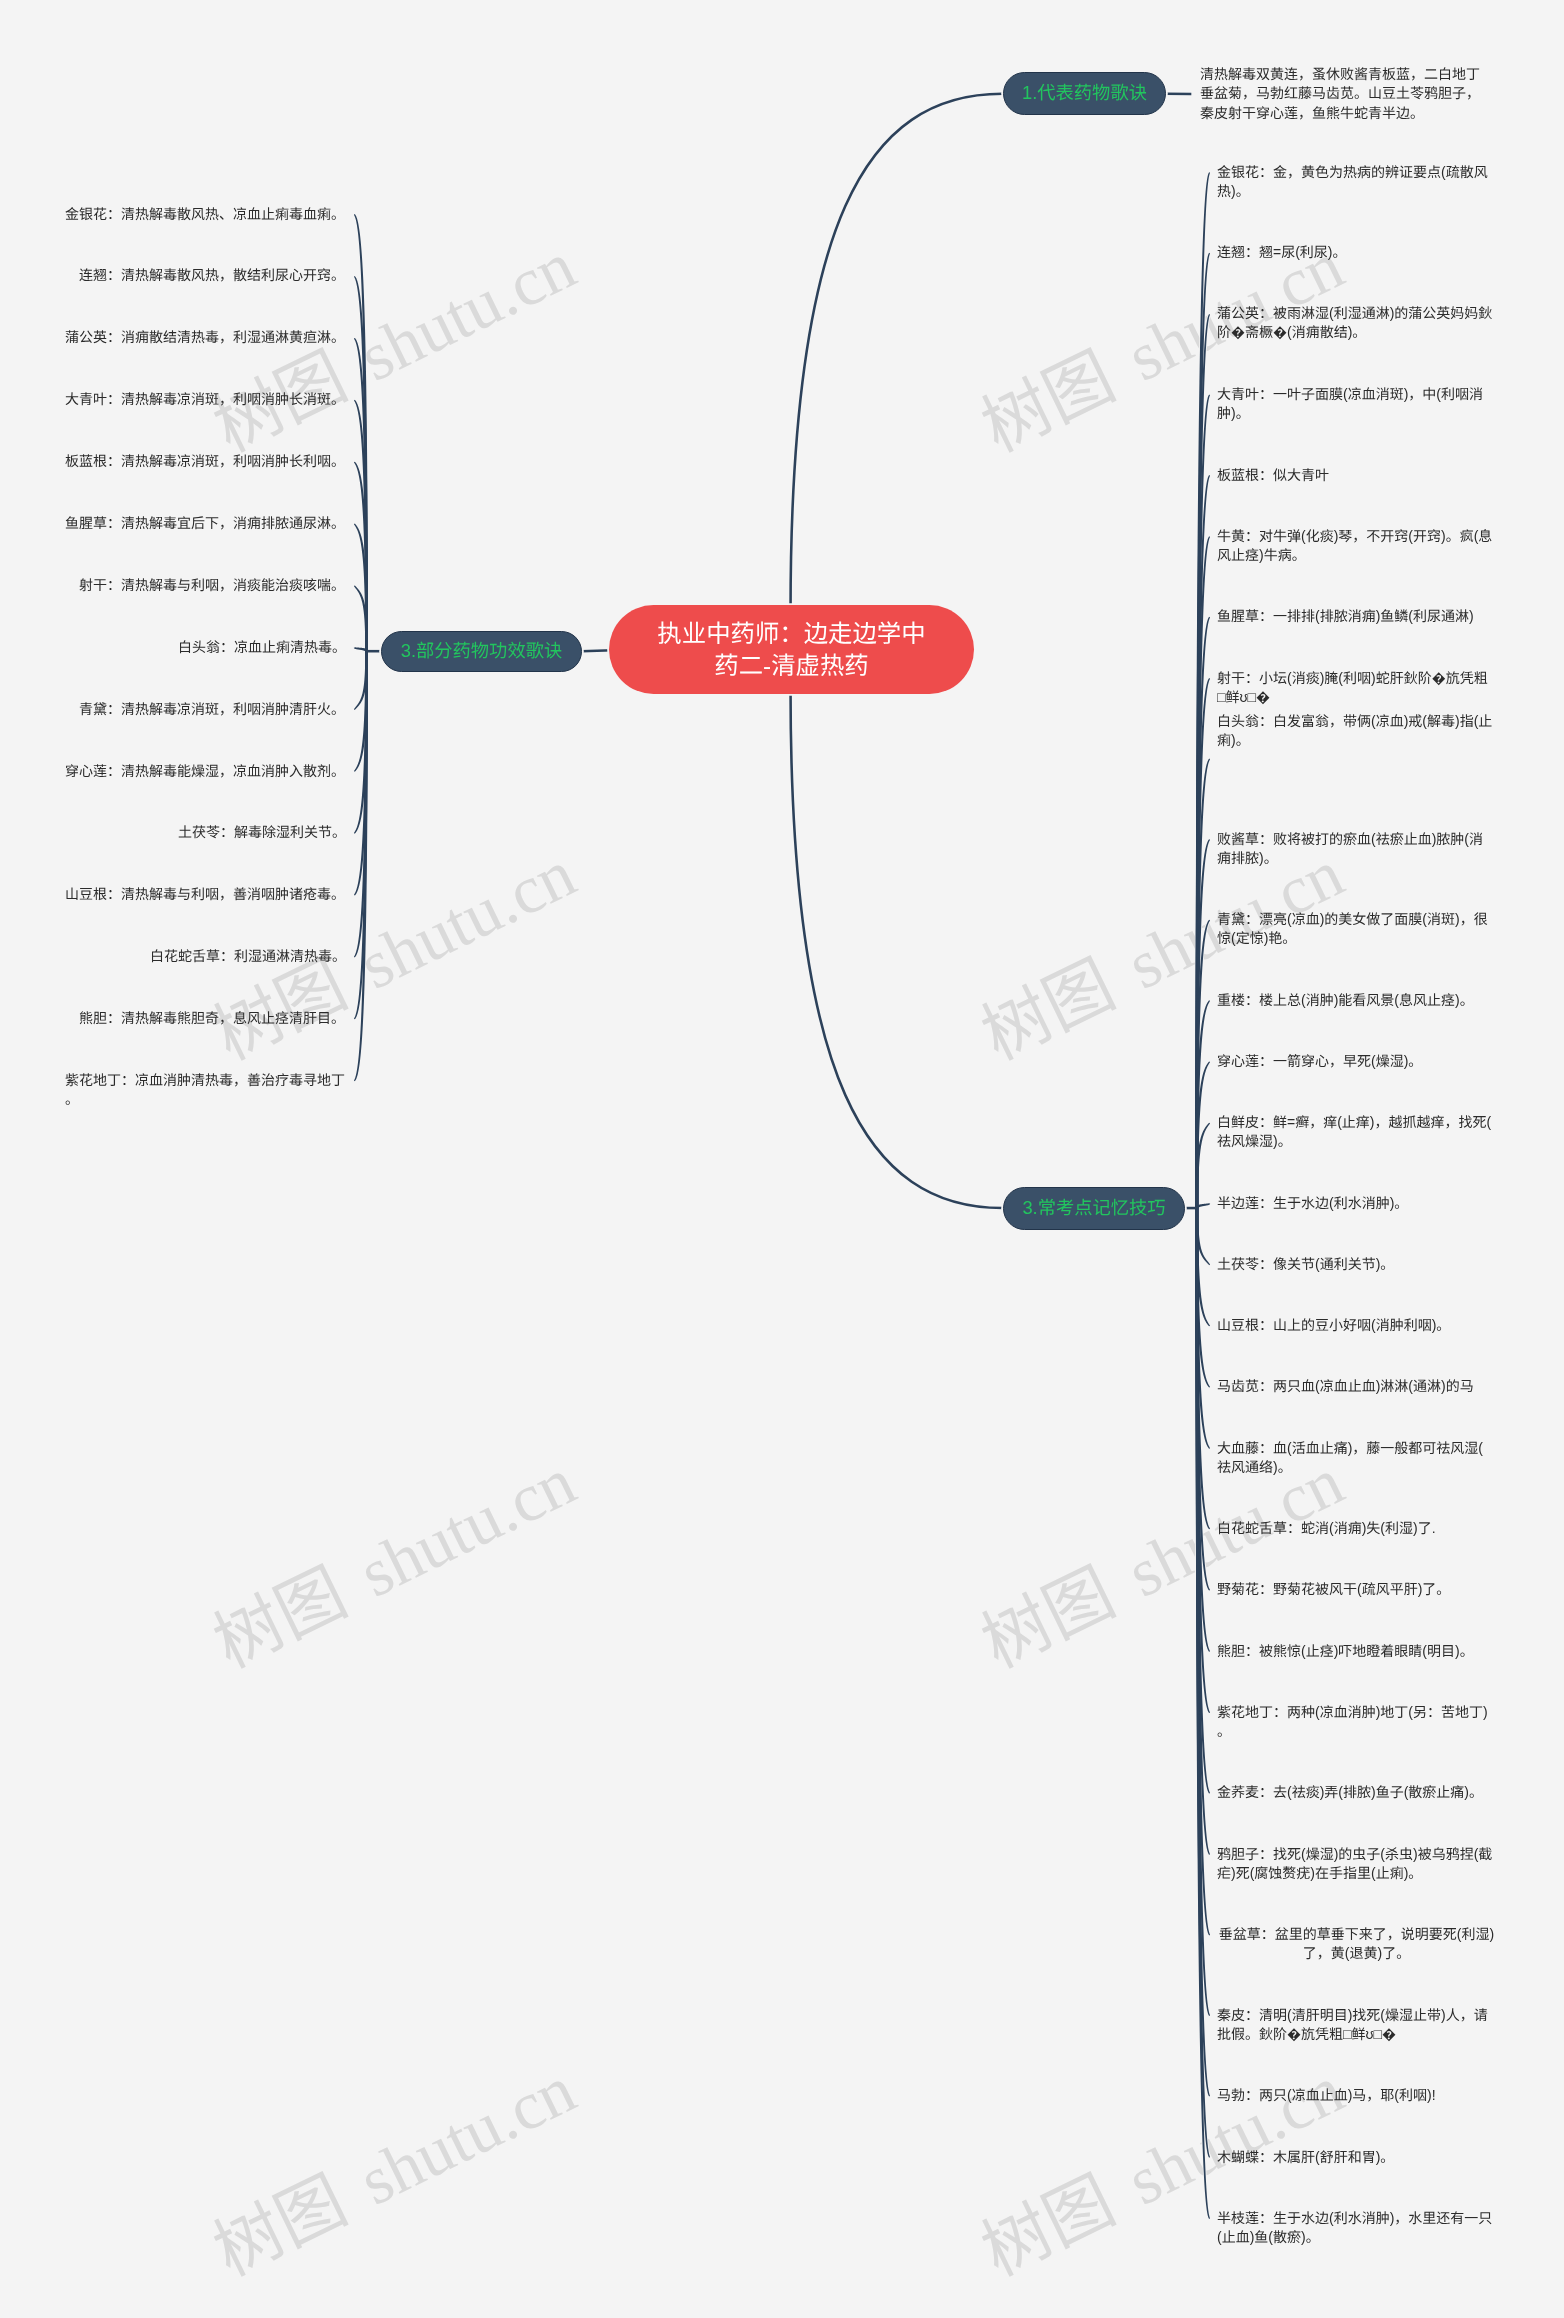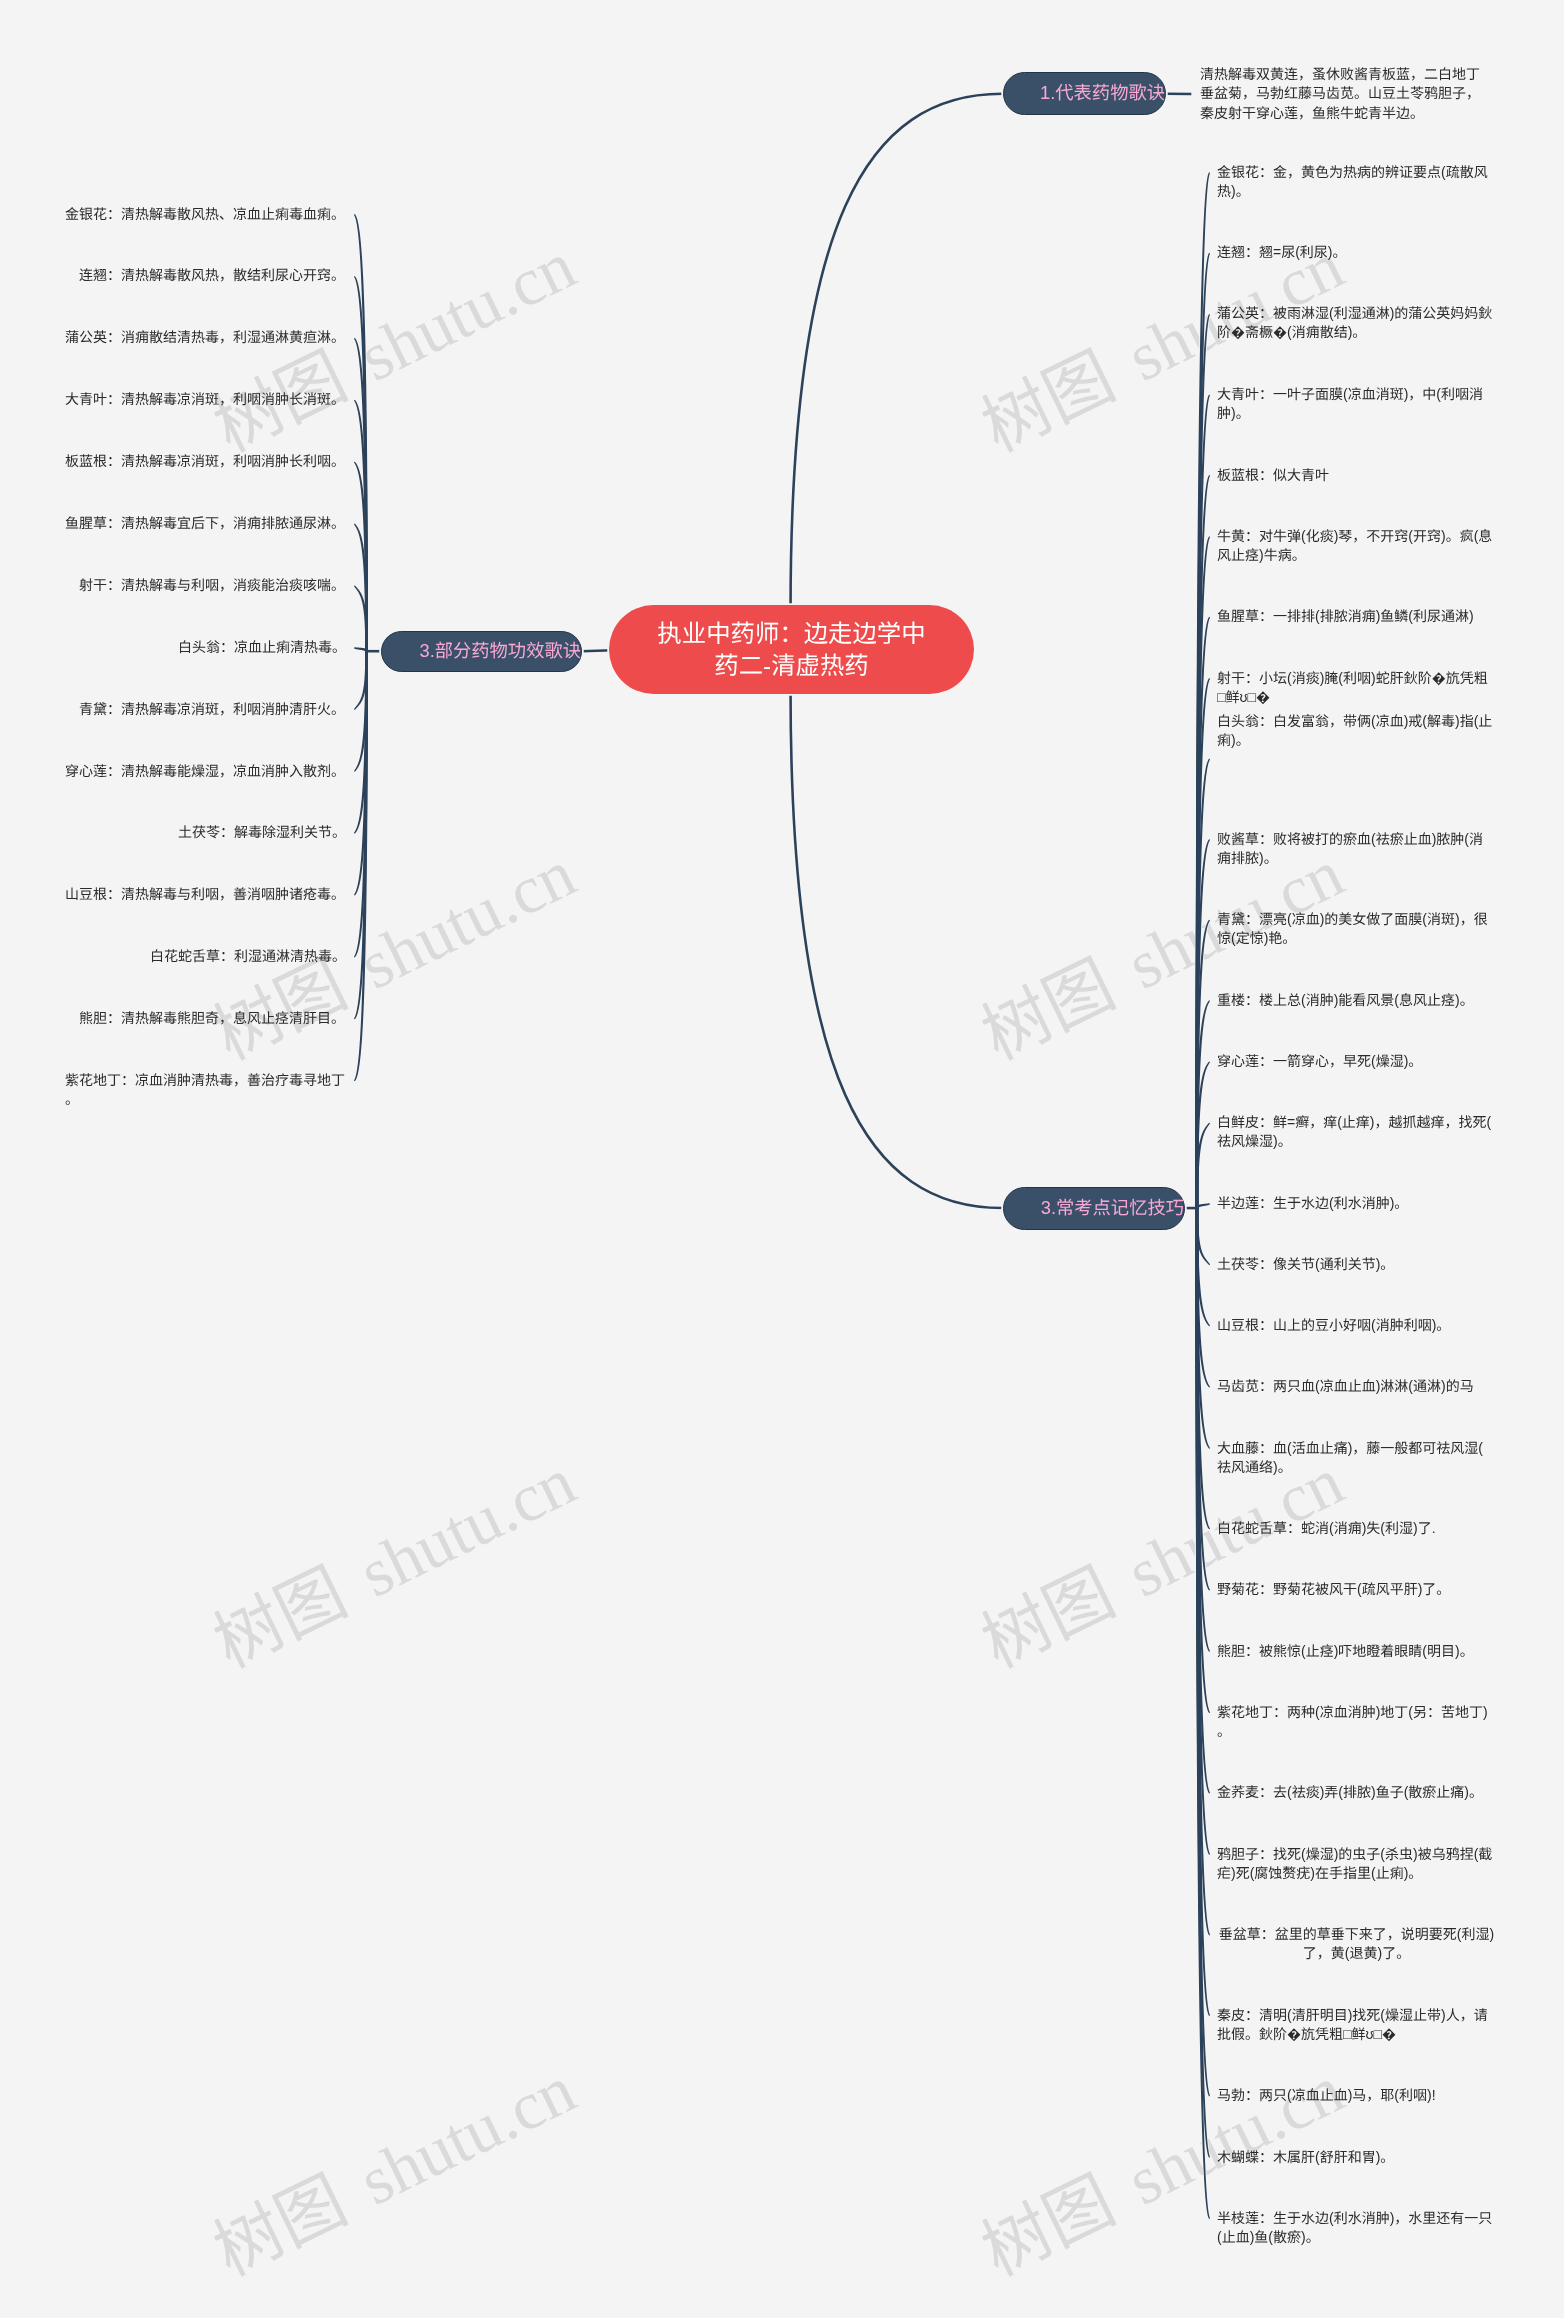--- a/index.html
+++ b/index.html
@@ -9,23 +9,23 @@
   #watermark-layer{position:absolute;left:0;top:0;width:1564px;height:2319px;z-index:0;
        pointer-events:none;overflow:hidden;}
   .watermark-tile{position:absolute;white-space:nowrap;color:#dcdcdc;font-size:68px;
        letter-spacing:0px;word-spacing:8.6px;line-height:79px;
        font-family:"Liberation Serif",serif;transform:rotate(-26deg);transform-origin:0 0;}
   #edge-layer{position:absolute;left:0;top:0;z-index:1;}
   .mind-node{position:absolute;z-index:3;box-sizing:border-box;display:flex;
        align-items:center;justify-content:center;text-align:center;}
   .root-node{background:#ee4c4c;border-radius:49px;color:#ffffff;
        font-size:24.4px;line-height:32px;box-shadow:0 0 0 1.8px #f4f4f4;}
-  .branch-node{background:#3a5068;color:#f9a8d4;border-radius:24.4px;
+  .branch-node{background:#3a5068;color:#22c55e;border-radius:24.4px;
        font-size:18.3px;line-height:24.4px;white-space:nowrap;
-       border:0.9px solid #22344a;box-shadow:0 0 0 1.8px #f4f4f4;justify-content:flex-end;}
+       border:0.9px solid #22344a;box-shadow:0 0 0 1.8px #f4f4f4;}
   .leaf-item{position:absolute;z-index:2;font-size:14px;line-height:19.3px;color:#2b2b2b;
        word-break:break-all;text-align:left;}
 </style>
 </head>
 <body>
 
 <div id="stage">
   <div id="watermark-layer">
       <div class="watermark-tile" style="left: 202px; top: 397px; color: rgb(218, 218, 218);">树图 shutu.cn</div>
       <div class="watermark-tile" style="left: 970px; top: 397px; color: rgb(218, 218, 218);">树图 shutu.cn</div>

